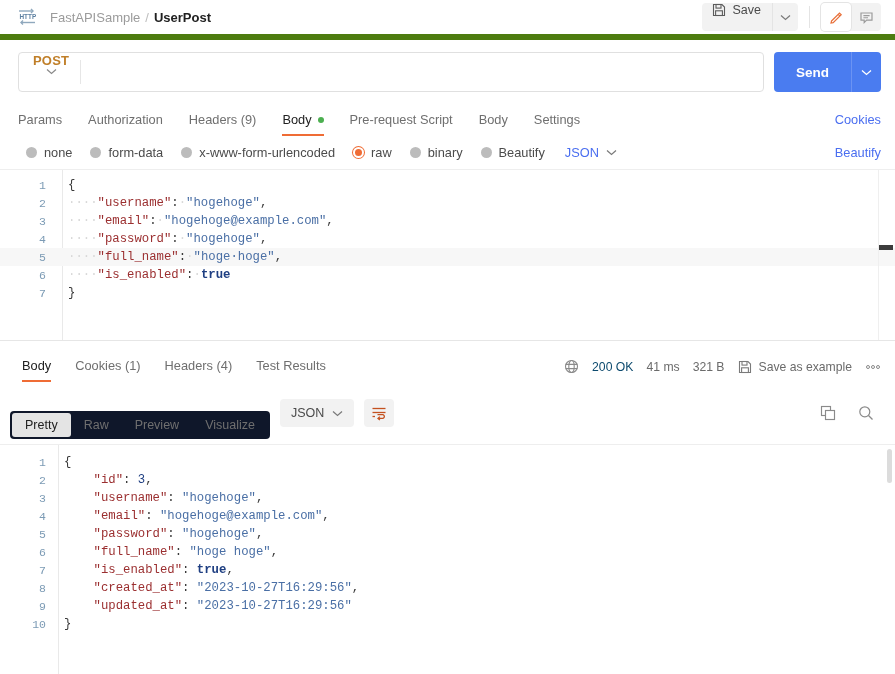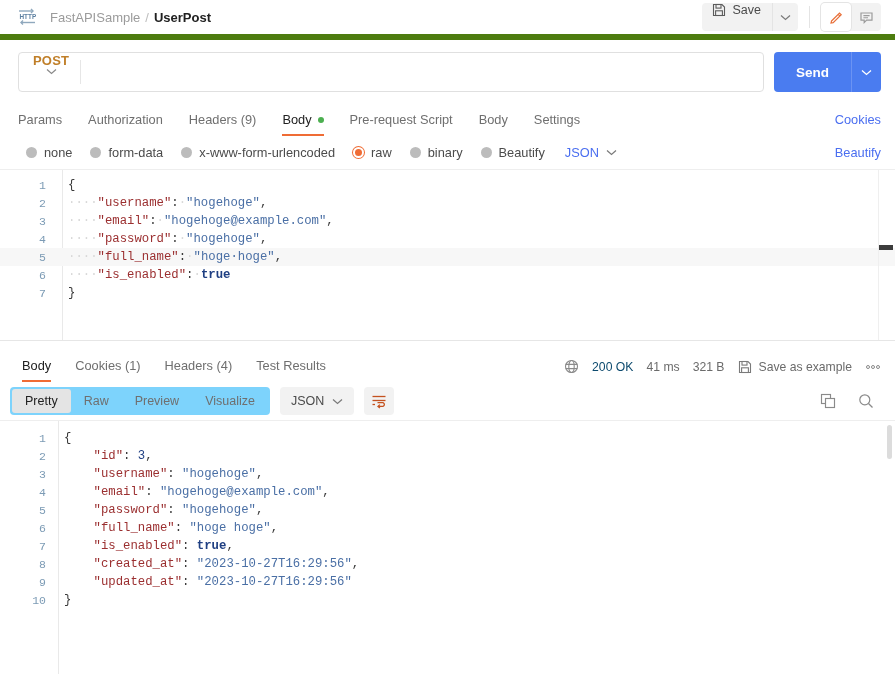--- a/index.html
+++ b/index.html
@@ -93,21 +93,21 @@
   .restabs { display: flex; align-items: flex-end; padding: 0 14px 0 10px; height: 32px; flex: 0 0 32px; margin-top: 9px; }
   .rtab { position: relative; font-size: 12.8px; color: #6f6f6f; padding: 0 0 9px 0; margin: 0 12px; cursor: pointer; }
   .rtab.active { color: #212121; }
   .rtab.active::after { content: ""; position: absolute; left: 0; right: 0; bottom: 0; height: 2px; background: #ef6c35; }
   .meta { display: flex; align-items: center; gap: 13px; padding-bottom: 8px; }
   .meta-txt { font-size: 12.2px; color: #6b6b6b; }
   .meta-status { font-size: 12.2px; color: #0c4a6e; }
   .meta-link { display: flex; align-items: flex-start; gap: 7px; font-size: 12.2px; color: #6b6b6b; cursor: pointer; }
 
   .restoolbar { display: flex; align-items: center; padding: 5px 14px 5px 10px; flex: 0 0 auto; }
-  .seg { display: flex; align-items: center; background: #7dd3fc; border-radius: 4px; height: 28px; padding: 2px; }
+  .seg { display: flex; align-items: center; background: #0f172a; border-radius: 4px; height: 28px; padding: 2px; margin-top: 24px; }
   .segbtn { display: flex; align-items: center; padding: 0 13px; height: 24px; font-size: 12.5px; color: #6f6f6f;
             border-radius: 3px; cursor: pointer; }
   .segbtn.active { background: #e4e4e4; color: #212121; }
   .json-drop { display: flex; align-items: center; gap: 8px; background: #f2f2f2; border-radius: 4px;
                height: 28px; padding: 0 11px; margin-left: 10px; cursor: pointer; font-size: 12.5px; color: #4b4b4b; }
   .wrapbtn { width: 30px; height: 28px; background: #f2f2f2; border-radius: 4px; margin-left: 10px;
              display: flex; align-items: center; justify-content: center; cursor: pointer; }
   .res-editor { flex: 1 1 auto; border-top: 1px solid #eeeeee; }
   svg { display: block; }
 </style>

